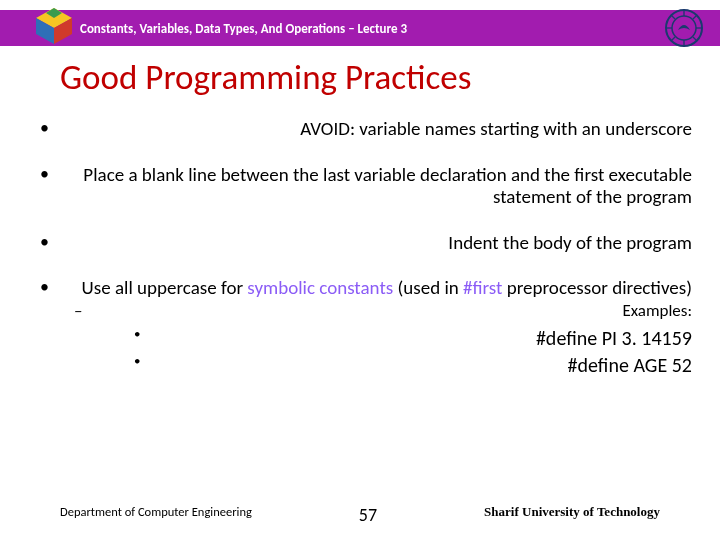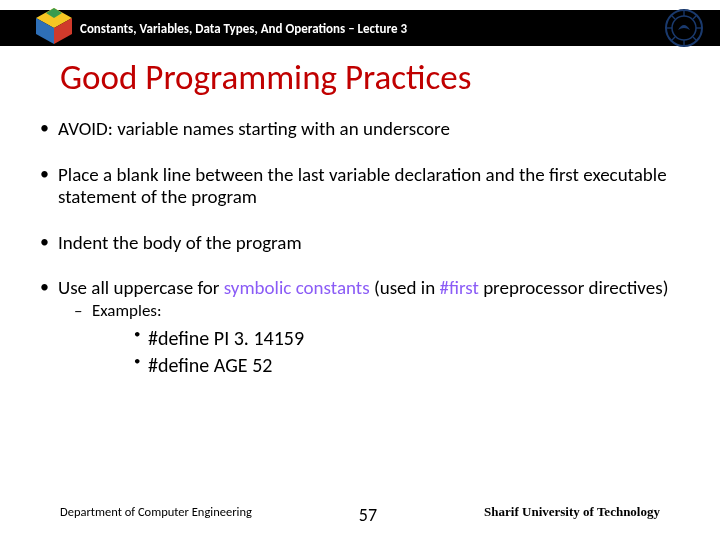--- a/index.html
+++ b/index.html
@@ -3,41 +3,41 @@
 <meta charset="utf-8">
 <style>
   * { margin:0; padding:0; box-sizing:border-box; }
   body {
     width:720px; height:540px;
     font-family:"Calibri","Segoe UI",sans-serif;
     background:#fff; overflow:hidden; position:relative;
   }
   .header-bar {
     position:absolute; top:10px; left:0; right:0; height:36px;
-    background:#000000; display:flex; align-items:center;
+    background:#a21caf; display:flex; align-items:center;
   }
   .header-label {
     color:#fff; font-weight:bold; font-size:13px; margin-left:80px;
   }
   .logo-left {
     position:absolute; top:4px; left:32px; width:44px; height:44px;
   }
   .logo-right {
     position:absolute; top:8px; right:16px; width:40px; height:40px;
   }
   .title {
     position:absolute; top:56px; left:60px;
     color:#c00000; font-size:35px; font-weight:400;
   }
   .content {
     position:absolute; top:118px; left:36px; right:28px;
     font-size:19px; line-height:1.15;
   }
   ul.b1 { list-style:none; padding-left:0; }
-  ul.b1 > li { margin-bottom:24px; padding-left:22px; position:relative; }
+  ul.b1 > li { margin-bottom:24px; padding-left:22px; position:relative;text-align:right; }
   ul.b1 > li::before { content:"•"; position:absolute; left:4px; top:0; font-size:18px; }
   ul.b2 { list-style:none; padding-left:0; margin-top:2px; }
   ul.b2 > li { padding-left:34px; position:relative; font-size:17px; }
   ul.b2 > li::before { content:"–"; position:absolute; left:16px; top:0; }
   ul.b3 { list-style:none; padding-left:0; margin-top:4px; }
   ul.b3 > li { padding-left:56px; position:relative; font-size:20px; line-height:1.35; }
   ul.b3 > li::before { content:"•"; position:absolute; left:42px; top:0; font-size:13px; }
   .red { color:#8b5cf6; }
   .footer {
     position:absolute; bottom:14px; left:0; right:0;

